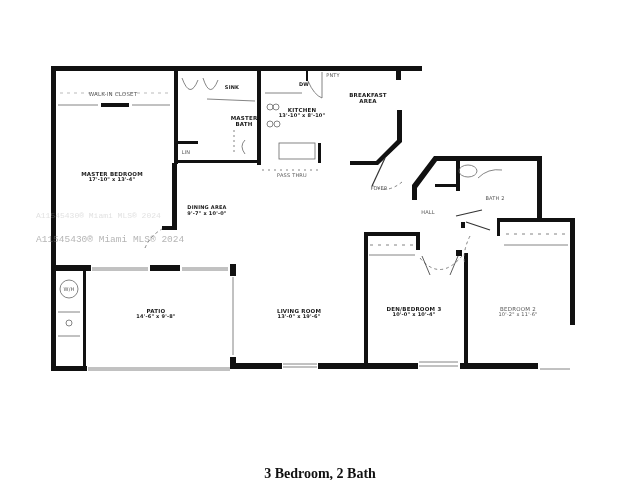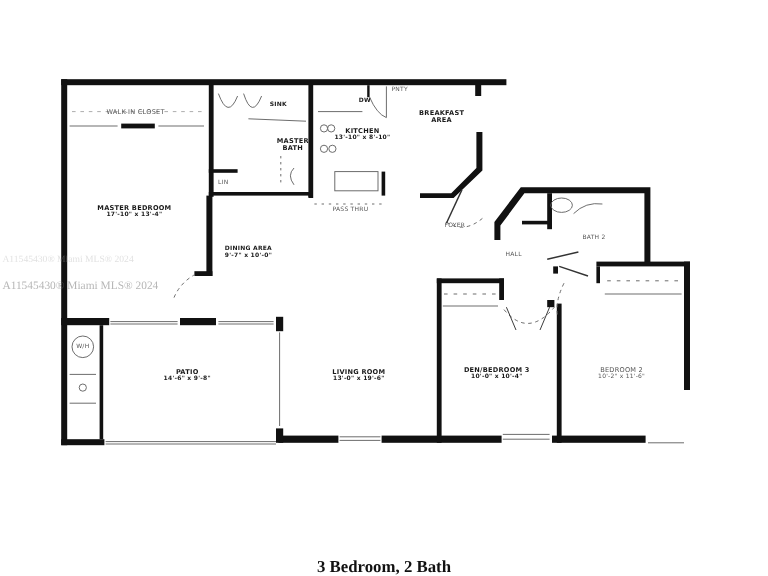--- a/index.html
+++ b/index.html
@@ -2,21 +2,21 @@
 <html><head>
 <meta charset="utf-8">
 <style>
   html, body { margin: 0; padding: 0; background: #ffffff; }
   body { width: 640px; height: 480px; position: relative; overflow: hidden; font-family: "Liberation Sans", sans-serif; }
   #plan { position: absolute; left: 0; top: 0; width: 640px; height: 480px; }
   .lbl { position: absolute; font-family: "DejaVu Sans", sans-serif; font-weight: bold; color: #1a1a1a; text-align: center; line-height: 1.15; white-space: nowrap; transform: translateX(-50%); letter-spacing: 0.2px; }
   .lbl .n { display: block; font-size: 5.5px; }
   .lbl .d { display: block; font-size: 5px; }
   .faint { color: #555; font-weight: normal; }
-  .wm { position: absolute; font-family: Liberation Serif, serif; color: rgba(120,120,120,0.55); white-space: nowrap; }
+  .wm { position: absolute; font-family: Liberation Mono, monospace; color: rgba(120,120,120,0.55); white-space: nowrap; margin-left: 34px; }
   #wm1 { left: 2px; top: 234px; font-size: 9.5px; }
   #wm2 { left: 2px; top: 211px; font-size: 8px; color: rgba(170,170,170,0.35); }
   #caption { position: absolute; left: 0; width: 640px; top: 466px; text-align: center; font-family: "Liberation Serif", serif; font-weight: bold; font-size: 14px; color: #111; }
   #topfrag { position: absolute; left: 0; width: 640px; top: -9px; text-align: center; font-family: "Liberation Serif", serif; font-weight: bold; font-size: 14px; color: #bbb; }
 </style>
 </head>
 <body>
 
 <svg id="plan" viewBox="0 0 640 480" xmlns="http://www.w3.org/2000/svg">
   <g fill="#111">

